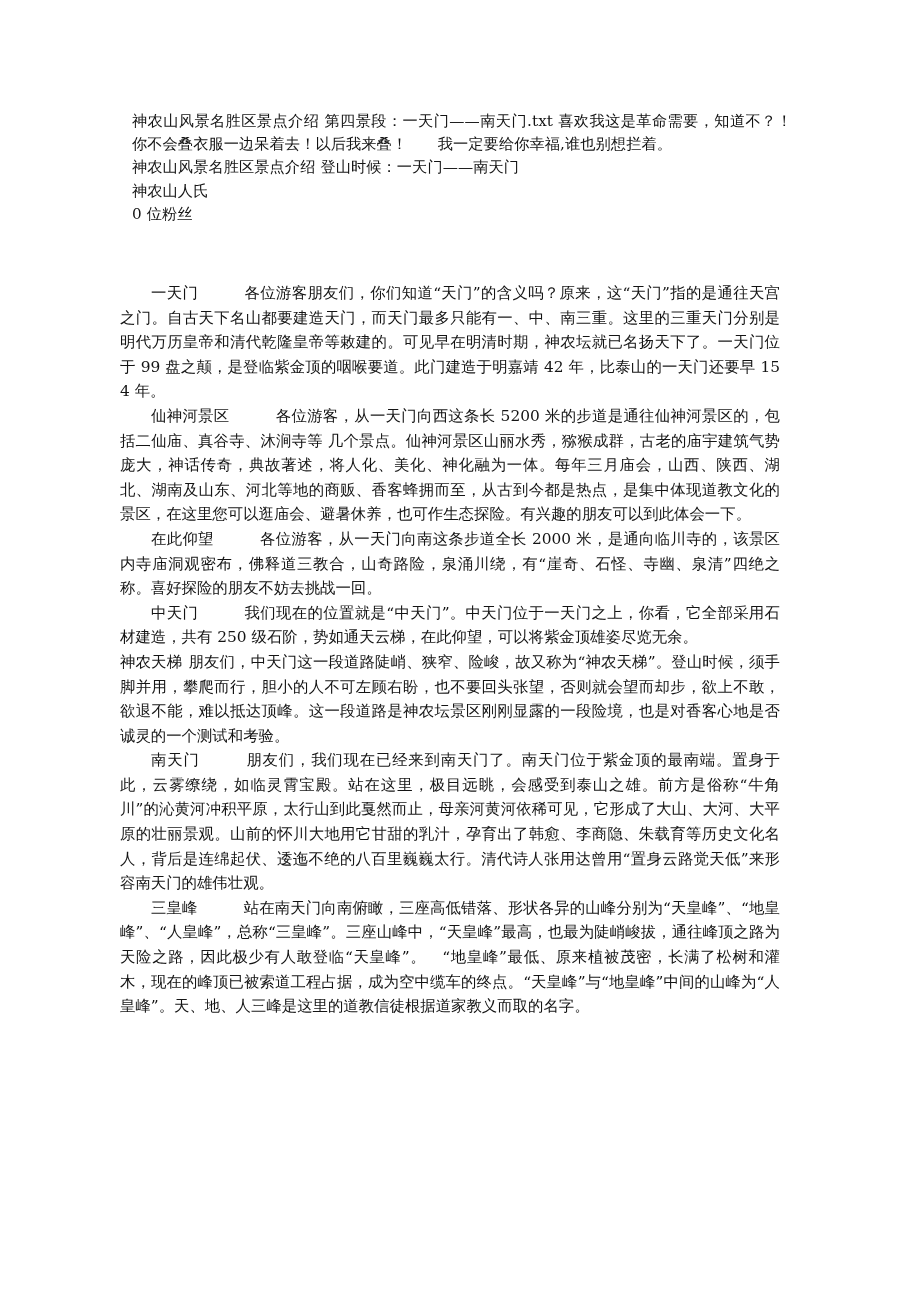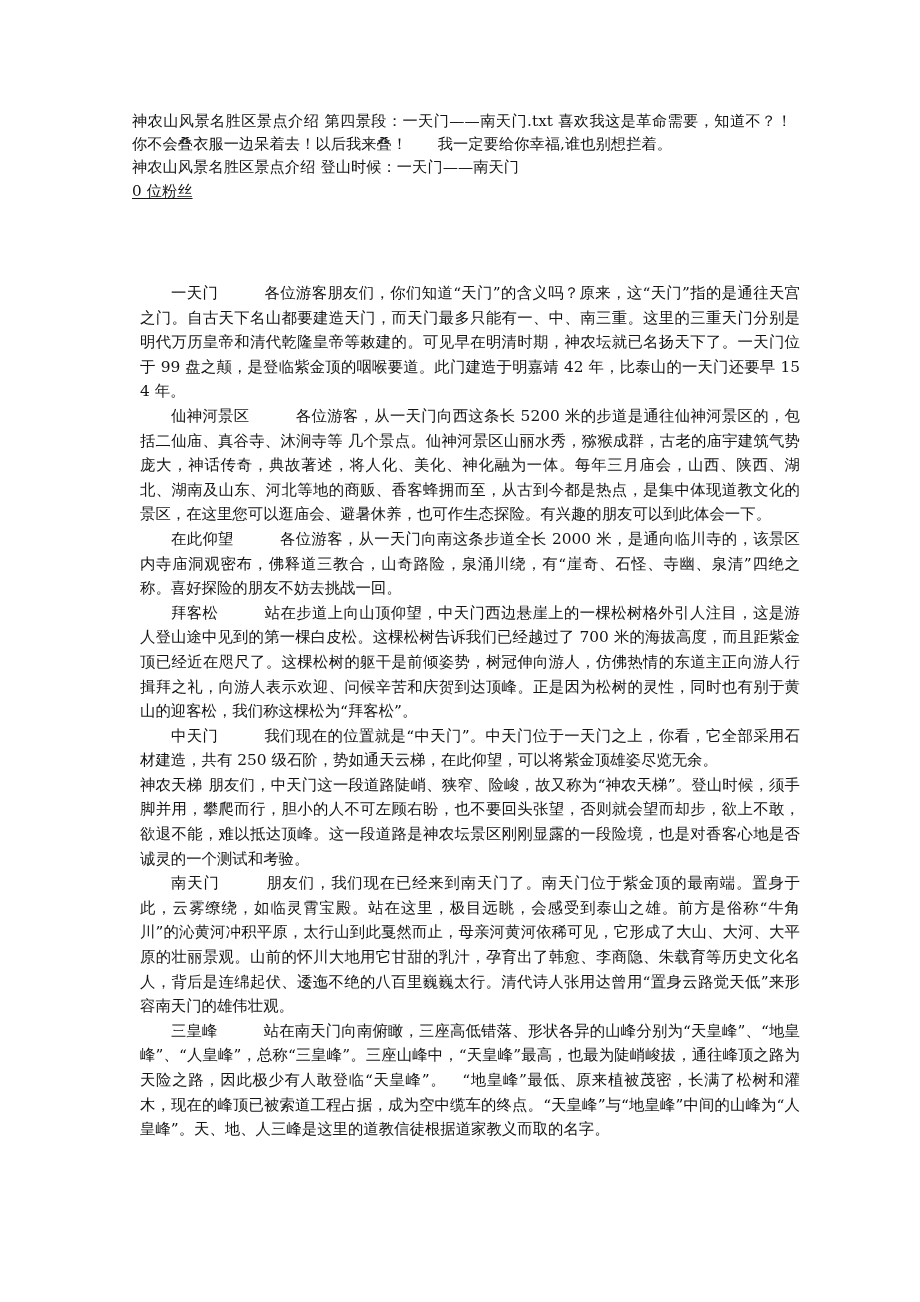--- a/index.html
+++ b/index.html
@@ -41,32 +41,31 @@
   }
   .doc-header .hline {
     display: block;
     white-space: pre-wrap;
     word-break: break-all;
   }
   .doc-header .title-line {
     text-align: justify;
   }
   .fans-line {
-    text-decoration: underline;
     text-underline-offset: 2px;
     display: inline-block;
   }
   .floor-line {
     padding-left: 14px;
   }
 
   
   .doc-body {
     position: absolute;
-    left: 140px;
+    left: 120px;
     top: 281px;
     width: 660px;
     font-size: 15.4px;
     line-height: 24.6px;
     text-align: justify;
     text-justify: inter-ideograph;
   }
   .para {
     margin: 0;
     padding: 0;
@@ -90,28 +89,28 @@
   }
 </style>
 </head>
 <body>
 
 <div class="page">
 
   <div class="doc-header">
     <span class="hline title-line">神农山风景名胜区景点介绍 第四景段：一天门——南天门.txt 喜欢我这是革命需要，知道不？！　　你不会叠衣服一边呆着去！以后我来叠！　　我一定要给你幸福,谁也别想拦着。</span>
     <span class="hline">神农山风景名胜区景点介绍 登山时候：一天门——南天门</span>
+    <span class="hline">神农山人氏</span>
     <span class="hline"><span class="fans-line">0 位粉丝</span></span>
   </div>
 
   <div class="doc-body">
 
   <p class="para"><span class="lead">一天门</span><span class="gap"></span><span>各位游客朋友们，你们知道“天门”的含义吗？原来，这“天门”指的是通往天宫之门。自古天下名山都要建造天门，而天门最多只能有一、中、南三重。这里的三重天门分别是明代万历皇帝和清代乾隆皇帝等敕建的。可见早在明清时期，神农坛就已名扬天下了。一天门位于 99 盘之颠，是登临紫金顶的咽喉要道。此门建造于明嘉靖 42 年，比泰山的一天门还要早 154 年。</span></p>
       <p class="para"><span class="lead">仙神河景区</span><span class="gap"></span><span>各位游客，从一天门向西这条长 5200 米的步道是通往仙神河景区的，包括二仙庙、真谷寺、沐涧寺等 几个景点。仙神河景区山丽水秀，猕猴成群，古老的庙宇建筑气势庞大，神话传奇，典故著述，将人化、美化、神化融为一体。每年三月庙会，山西、陕西、湖北、湖南及山东、河北等地的商贩、香客蜂拥而至，从古到今都是热点，是集中体现道教文化的景区，在这里您可以逛庙会、避暑休养，也可作生态探险。有兴趣的朋友可以到此体会一下。</span></p>
       <p class="para"><span class="lead">在此仰望</span><span class="gap"></span><span>各位游客，从一天门向南这条步道全长 2000 米，是通向临川寺的，该景区内寺庙洞观密布，佛释道三教合，山奇路险，泉涌川绕，有“崖奇、石怪、寺幽、泉清”四绝之称。喜好探险的朋友不妨去挑战一回。</span></p>
-      <p class="para"><span class="lead">拜客松</span><span class="gap"></span><span>站在步道上向山顶仰望，中天门西边悬崖上的一棵松树格外引人注目，这是游人登山途中见到的第一棵白皮松。这棵松树告诉我们已经越过了 700 米的海拔高度，而且距紫金顶已经近在咫尺了。这棵松树的躯干是前倾姿势，树冠伸向游人，仿佛热情的东道主正向游人行揖拜之礼，向游人表示欢迎、问候辛苦和庆贺到达顶峰。正是因为松树的灵性，同时也有别于黄山的迎客松，我们称这棵松为“拜客松”。</span></p>
       <p class="para"><span class="lead">中天门</span><span class="gap"></span><span>我们现在的位置就是“中天门”。中天门位于一天门之上，你看，它全部采用石材建造，共有 250 级石阶，势如通天云梯，在此仰望，可以将紫金顶雄姿尽览无余。</span></p>
       <p class="para no-indent tight-gap"><span class="lead">神农天梯</span><span class="gap"></span><span>朋友们，中天门这一段道路陡峭、狭窄、险峻，故又称为“神农天梯”。登山时候，须手脚并用，攀爬而行，胆小的人不可左顾右盼，也不要回头张望，否则就会望而却步，欲上不敢，欲退不能，难以抵达顶峰。这一段道路是神农坛景区刚刚显露的一段险境，也是对香客心地是否诚灵的一个测试和考验。</span></p>
       <p class="para"><span class="lead">南天门</span><span class="gap"></span><span>朋友们，我们现在已经来到南天门了。南天门位于紫金顶的最南端。置身于此，云雾缭绕，如临灵霄宝殿。站在这里，极目远眺，会感受到泰山之雄。前方是俗称“牛角川”的沁黄河冲积平原，太行山到此戛然而止，母亲河黄河依稀可见，它形成了大山、大河、大平原的壮丽景观。山前的怀川大地用它甘甜的乳汁，孕育出了韩愈、李商隐、朱载育等历史文化名人，背后是连绵起伏、逶迤不绝的八百里巍巍太行。清代诗人张用达曾用“置身云路觉天低”来形容南天门的雄伟壮观。</span></p>
       <p class="para"><span class="lead">三皇峰</span><span class="gap"></span><span>站在南天门向南俯瞰，三座高低错落、形状各异的山峰分别为“天皇峰”、“地皇峰”、“人皇峰”，总称“三皇峰”。三座山峰中，“天皇峰”最高，也最为陡峭峻拔，通往峰顶之路为天险之路，因此极少有人敢登临“天皇峰”。　“地皇峰”最低、原来植被茂密，长满了松树和灌木，现在的峰顶已被索道工程占据，成为空中缆车的终点。“天皇峰”与“地皇峰”中间的山峰为“人皇峰”。天、地、人三峰是这里的道教信徒根据道家教义而取的名字。</span></p>
     </div>
 
 </div>
 
 </body></html>

